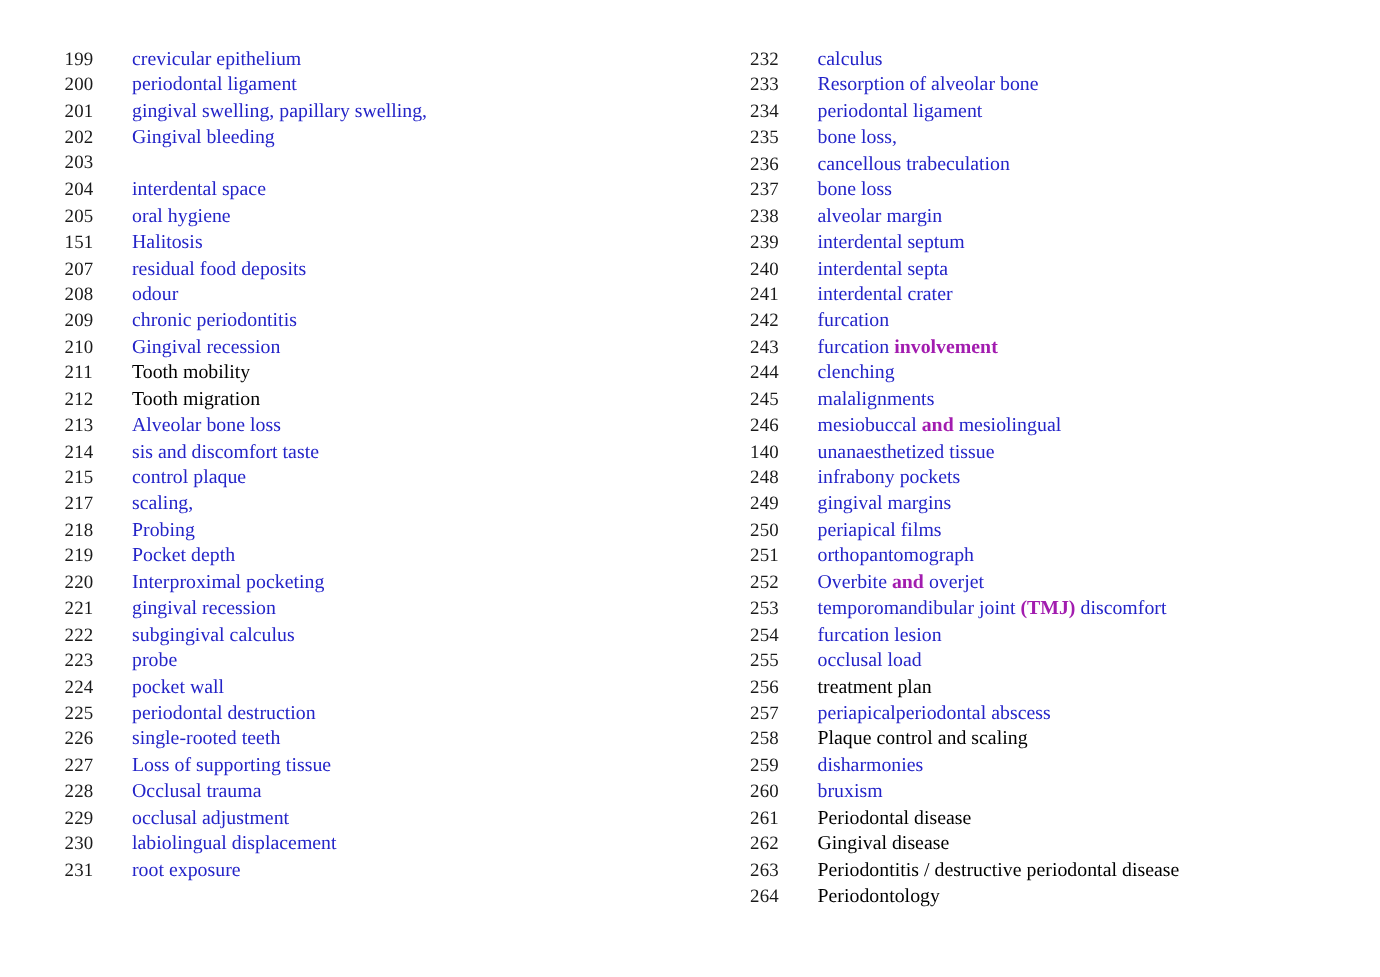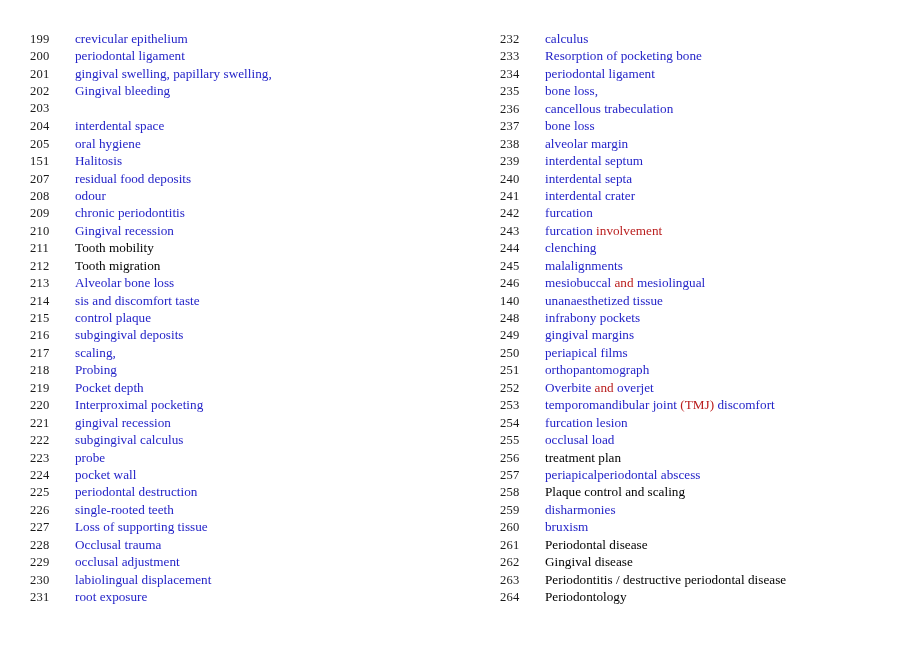--- a/index.html
+++ b/index.html
@@ -24,21 +24,21 @@
   }
   .columns {
     display: flex;
     flex-direction: row;
     align-items: flex-start;
   }
   .column {
     display: flex;
     flex-direction: column;
   }
-  .column-left  { width: 452px; padding-left: 30px; box-sizing: border-box; }
+  .column-left  { width: 452px; padding-left: 43px; box-sizing: border-box; }
   .column-right { width: 468px; padding-left: 48px; box-sizing: border-box; }
 
   .entry {
     display: flex;
     flex-direction: row;
     align-items: baseline;
     height: 17.45px;
     line-height: 17.45px;
     font-size: 13.2px;
     white-space: nowrap;
@@ -50,21 +50,21 @@
     font-size: 12.6px;
     letter-spacing: 0.15px;
   }
   .entry-text {
     flex: 1 1 auto;
     color: #2424c8;
     letter-spacing: 0.02px;
   }
   .entry-text.black  { color: #000000; }
   .entry-text.bold   { color: #000000; font-weight: normal; }
-  .seg-black { color: #b91c1c; font-weight: normal; }
+  .seg-black { color: #a21caf; font-weight: bold; }
   .seg-blue  { color: #2424c8; font-weight: normal; }
 </style>
 </head>
 <body>
 
 <div class="page">
   <div class="columns">
     <div class="column column-left">
         <div class="entry">
           <span class="entry-num">199</span>
@@ -127,24 +127,20 @@
         </div>
         <div class="entry">
           <span class="entry-num">214</span>
           <span class="entry-text">sis and discomfort taste</span>
         </div>
         <div class="entry">
           <span class="entry-num">215</span>
           <span class="entry-text">control plaque</span>
         </div>
         <div class="entry">
-          <span class="entry-num">216</span>
-          <span class="entry-text">subgingival deposits</span>
-        </div>
-        <div class="entry">
           <span class="entry-num">217</span>
           <span class="entry-text">scaling,</span>
         </div>
         <div class="entry">
           <span class="entry-num">218</span>
           <span class="entry-text">Probing</span>
         </div>
         <div class="entry">
           <span class="entry-num">219</span>
           <span class="entry-text">Pocket depth</span>
@@ -198,21 +194,21 @@
           <span class="entry-text">root exposure</span>
         </div>
       </div>
     <div class="column column-right">
         <div class="entry">
           <span class="entry-num">232</span>
           <span class="entry-text">calculus</span>
         </div>
         <div class="entry">
           <span class="entry-num">233</span>
-          <span class="entry-text">Resorption of pocketing bone</span>
+          <span class="entry-text">Resorption of alveolar bone</span>
         </div>
         <div class="entry">
           <span class="entry-num">234</span>
           <span class="entry-text">periodontal ligament</span>
         </div>
         <div class="entry">
           <span class="entry-num">235</span>
           <span class="entry-text">bone loss,</span>
         </div>
         <div class="entry">

